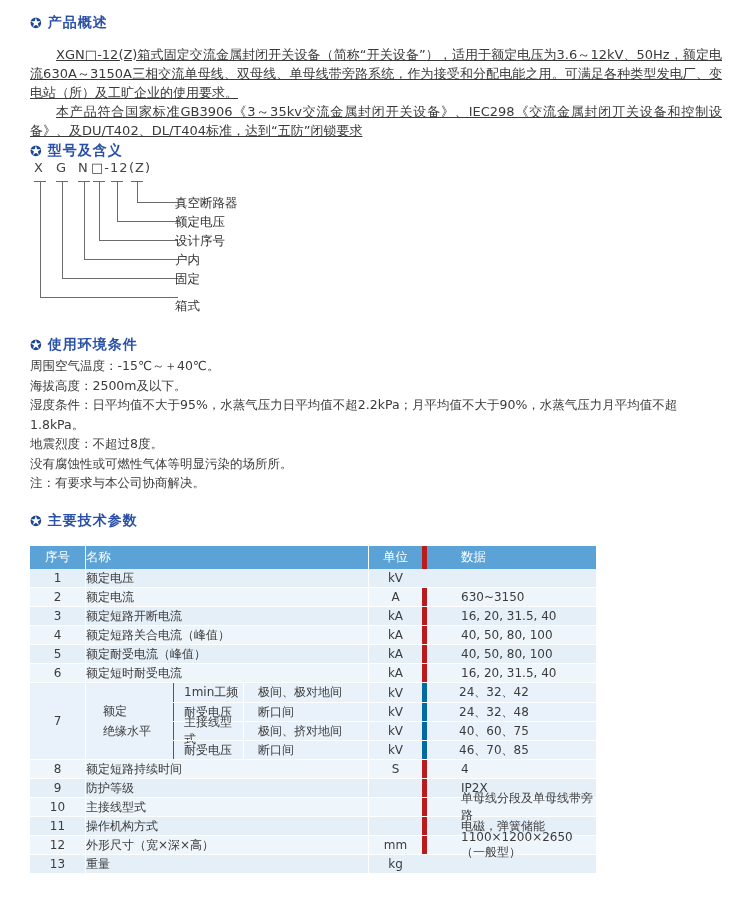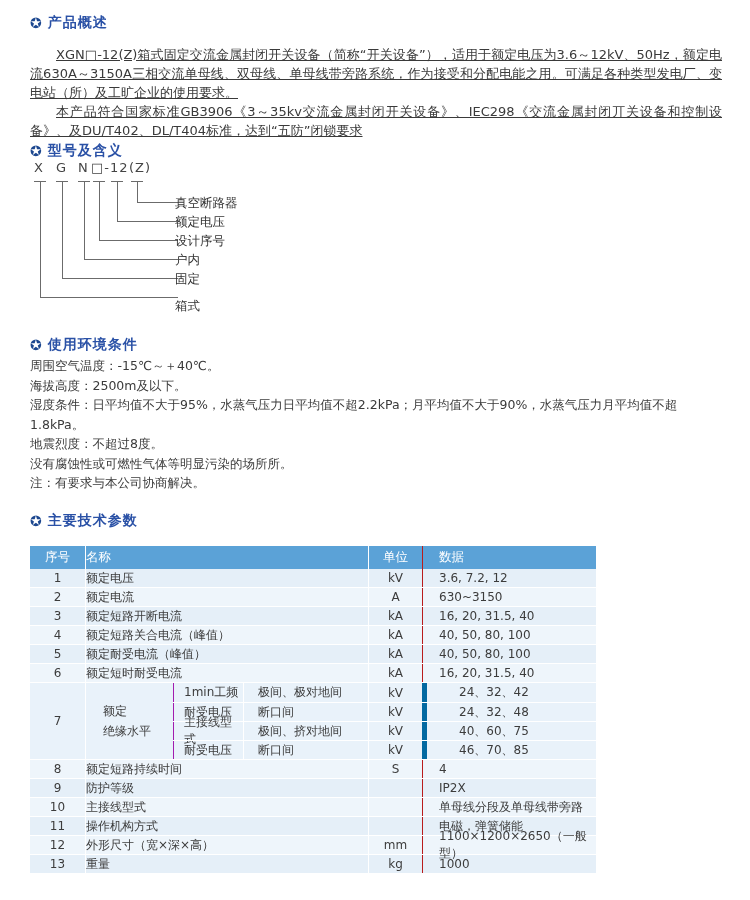--- a/index.html
+++ b/index.html
@@ -54,21 +54,21 @@
     font-size:12px; color:#3c3c3c;margin-top:8px;
   }
   .thead {
     display:flex; height:23px; background:#5ba2d7; color:#ffffff; font-size:12.5px;
     align-items:stretch;
   }
   .thead .cell { display:flex; align-items:center; }
   .cell-no   { width:55px; justify-content:center; }
   .cell-name { width:283px; border-left:1px solid #fff; }
   .cell-unit { width:54px; justify-content:center; border-left:1px solid #fff; }
-  .cell-data { flex:1; padding-left:16px; border-left:1px solid #b91c1c; }
+  .cell-data { flex:1; padding-left:34px; border-left:5px solid #b91c1c; }
   .trow {
     display:flex; height:19px; border-bottom:1px solid #ffffff; align-items:stretch;
   }
   .trow .cell { display:flex; align-items:center; }
   .trow:nth-of-type(odd)  { background:#eef5fb; }
   .trow:nth-of-type(even) { background:#e5eff8; }
 
   
   .row7 { display:flex; background:#e9f2fa; border-bottom:1px solid #ffffff; }
   .r7-no { width:55px; display:flex; align-items:center; justify-content:center; }
@@ -160,21 +160,20 @@
     <div class="cell cell-no">序号</div>
     <div class="cell cell-name">名称</div>
     <div class="cell cell-unit">单位</div>
     <div class="cell cell-data">数据</div>
   </div>
 
   <div class="trow">
     <div class="cell cell-no">1</div>
     <div class="cell cell-name">额定电压</div>
     <div class="cell cell-unit">kV</div>
-    <div class="cell cell-data">3.6, 7.2, 12</div>
   </div>
   <div class="trow">
     <div class="cell cell-no">2</div>
     <div class="cell cell-name">额定电流</div>
     <div class="cell cell-unit">A</div>
     <div class="cell cell-data">630~3150</div>
   </div>
   <div class="trow">
     <div class="cell cell-no">3</div>
     <div class="cell cell-name">额定短路开断电流</div>
@@ -261,15 +260,14 @@
   <div class="trow">
     <div class="cell cell-no">12</div>
     <div class="cell cell-name">外形尺寸（宽×深×高）</div>
     <div class="cell cell-unit">mm</div>
     <div class="cell cell-data">1100×1200×2650（一般型）</div>
   </div>
   <div class="trow">
     <div class="cell cell-no">13</div>
     <div class="cell cell-name">重量</div>
     <div class="cell cell-unit">kg</div>
-    <div class="cell cell-data">1000</div>
   </div>
 </div>
 
 </body></html>

